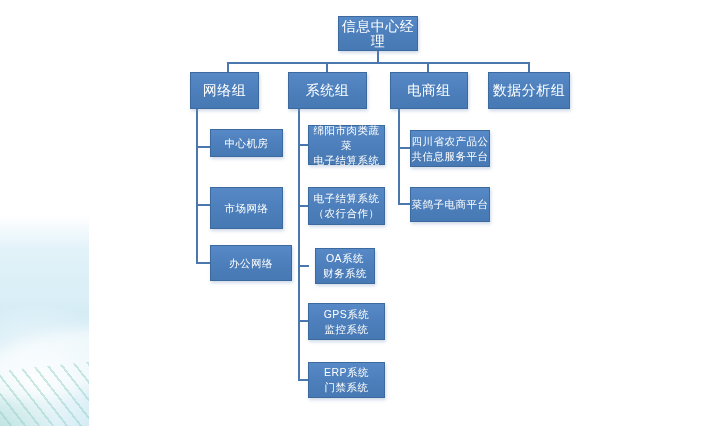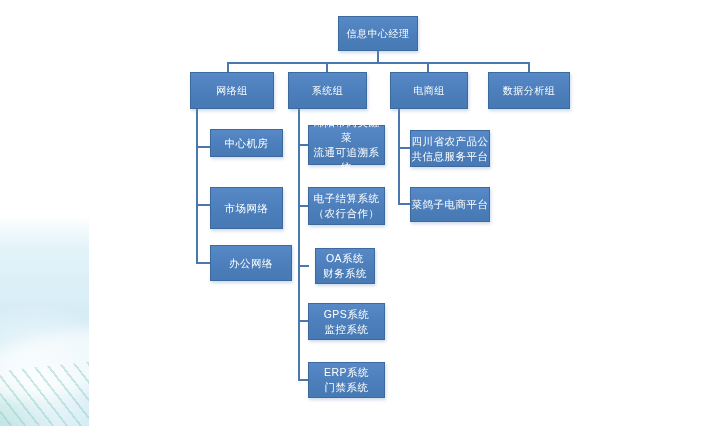--- a/index.html
+++ b/index.html
@@ -36,21 +36,21 @@
   .node{
     position:absolute;box-sizing:border-box;
     background:linear-gradient(180deg,#5789c6 0%,#4c7fbb 50%,#4779b4 100%);
     border:1px solid #3d6a9e;
     box-shadow:1px 2px 3px rgba(120,150,190,0.35);
     color:#ffffff;
     display:flex;align-items:center;justify-content:center;
     text-align:center;white-space:pre-line;
     font-size:10.5px;line-height:15px;letter-spacing:0.5px;
   }
-  .lvl1{font-size:10px;}
+  .lvl1{font-size:14px;}
 
   
   .line{position:absolute;background:#4a77ad;}
 </style>
 </head>
 <body>
 
 <div class="stage">
 
   <div class="decor"></div>
@@ -73,31 +73,31 @@
   <div class="line" style="left:298px;top:265px;width:11px;height:2px;"></div>
   <div class="line" style="left:298px;top:320px;width:11px;height:2px;"></div>
   <div class="line" style="left:298px;top:379px;width:11px;height:2px;"></div>
 
   <div class="line" style="left:398px;top:108px;width:2px;height:97px;"></div>
   <div class="line" style="left:398px;top:147px;width:13px;height:2px;"></div>
   <div class="line" style="left:398px;top:203px;width:13px;height:2px;"></div>
 
   <div class="node lvl1" style="left:338px;top:16px;width:80px;height:35px;">信息中心经理</div>
 
-  <div class="node lvl1" style="left:190px;top:72px;width:84px;height:37px;">网络组</div>
+  <div class="node lvl1" style="left:190px;top:72px;width:69px;height:37px;">网络组</div>
   <div class="node lvl1" style="left:288px;top:72px;width:79px;height:37px;">系统组</div>
   <div class="node lvl1" style="left:390px;top:72px;width:78px;height:37px;">电商组</div>
   <div class="node lvl1" style="left:488px;top:72px;width:82px;height:37px;">数据分析组</div>
 
   <div class="node" style="left:210px;top:129px;width:73px;height:28px;">中心机房</div>
   <div class="node" style="left:210px;top:187px;width:73px;height:42px;">市场网络</div>
   <div class="node" style="left:210px;top:245px;width:82px;height:36px;">办公网络</div>
 
   <div class="node" style="left:308px;top:125px;width:77px;height:40px;">绵阳市肉类蔬菜
-流通可追溯系统</div>
+电子结算系统</div>
   <div class="node" style="left:308px;top:187px;width:77px;height:38px;">电子结算系统
 （农行合作）</div>
   <div class="node" style="left:315px;top:248px;width:60px;height:36px;">OA系统
 财务系统</div>
   <div class="node" style="left:308px;top:303px;width:77px;height:37px;">GPS系统
 监控系统</div>
   <div class="node" style="left:308px;top:362px;width:77px;height:36px;">ERP系统
 门禁系统</div>
 
   <div class="node" style="left:410px;top:187px;width:80px;height:35px;">菜鸽子电商平台</div>

